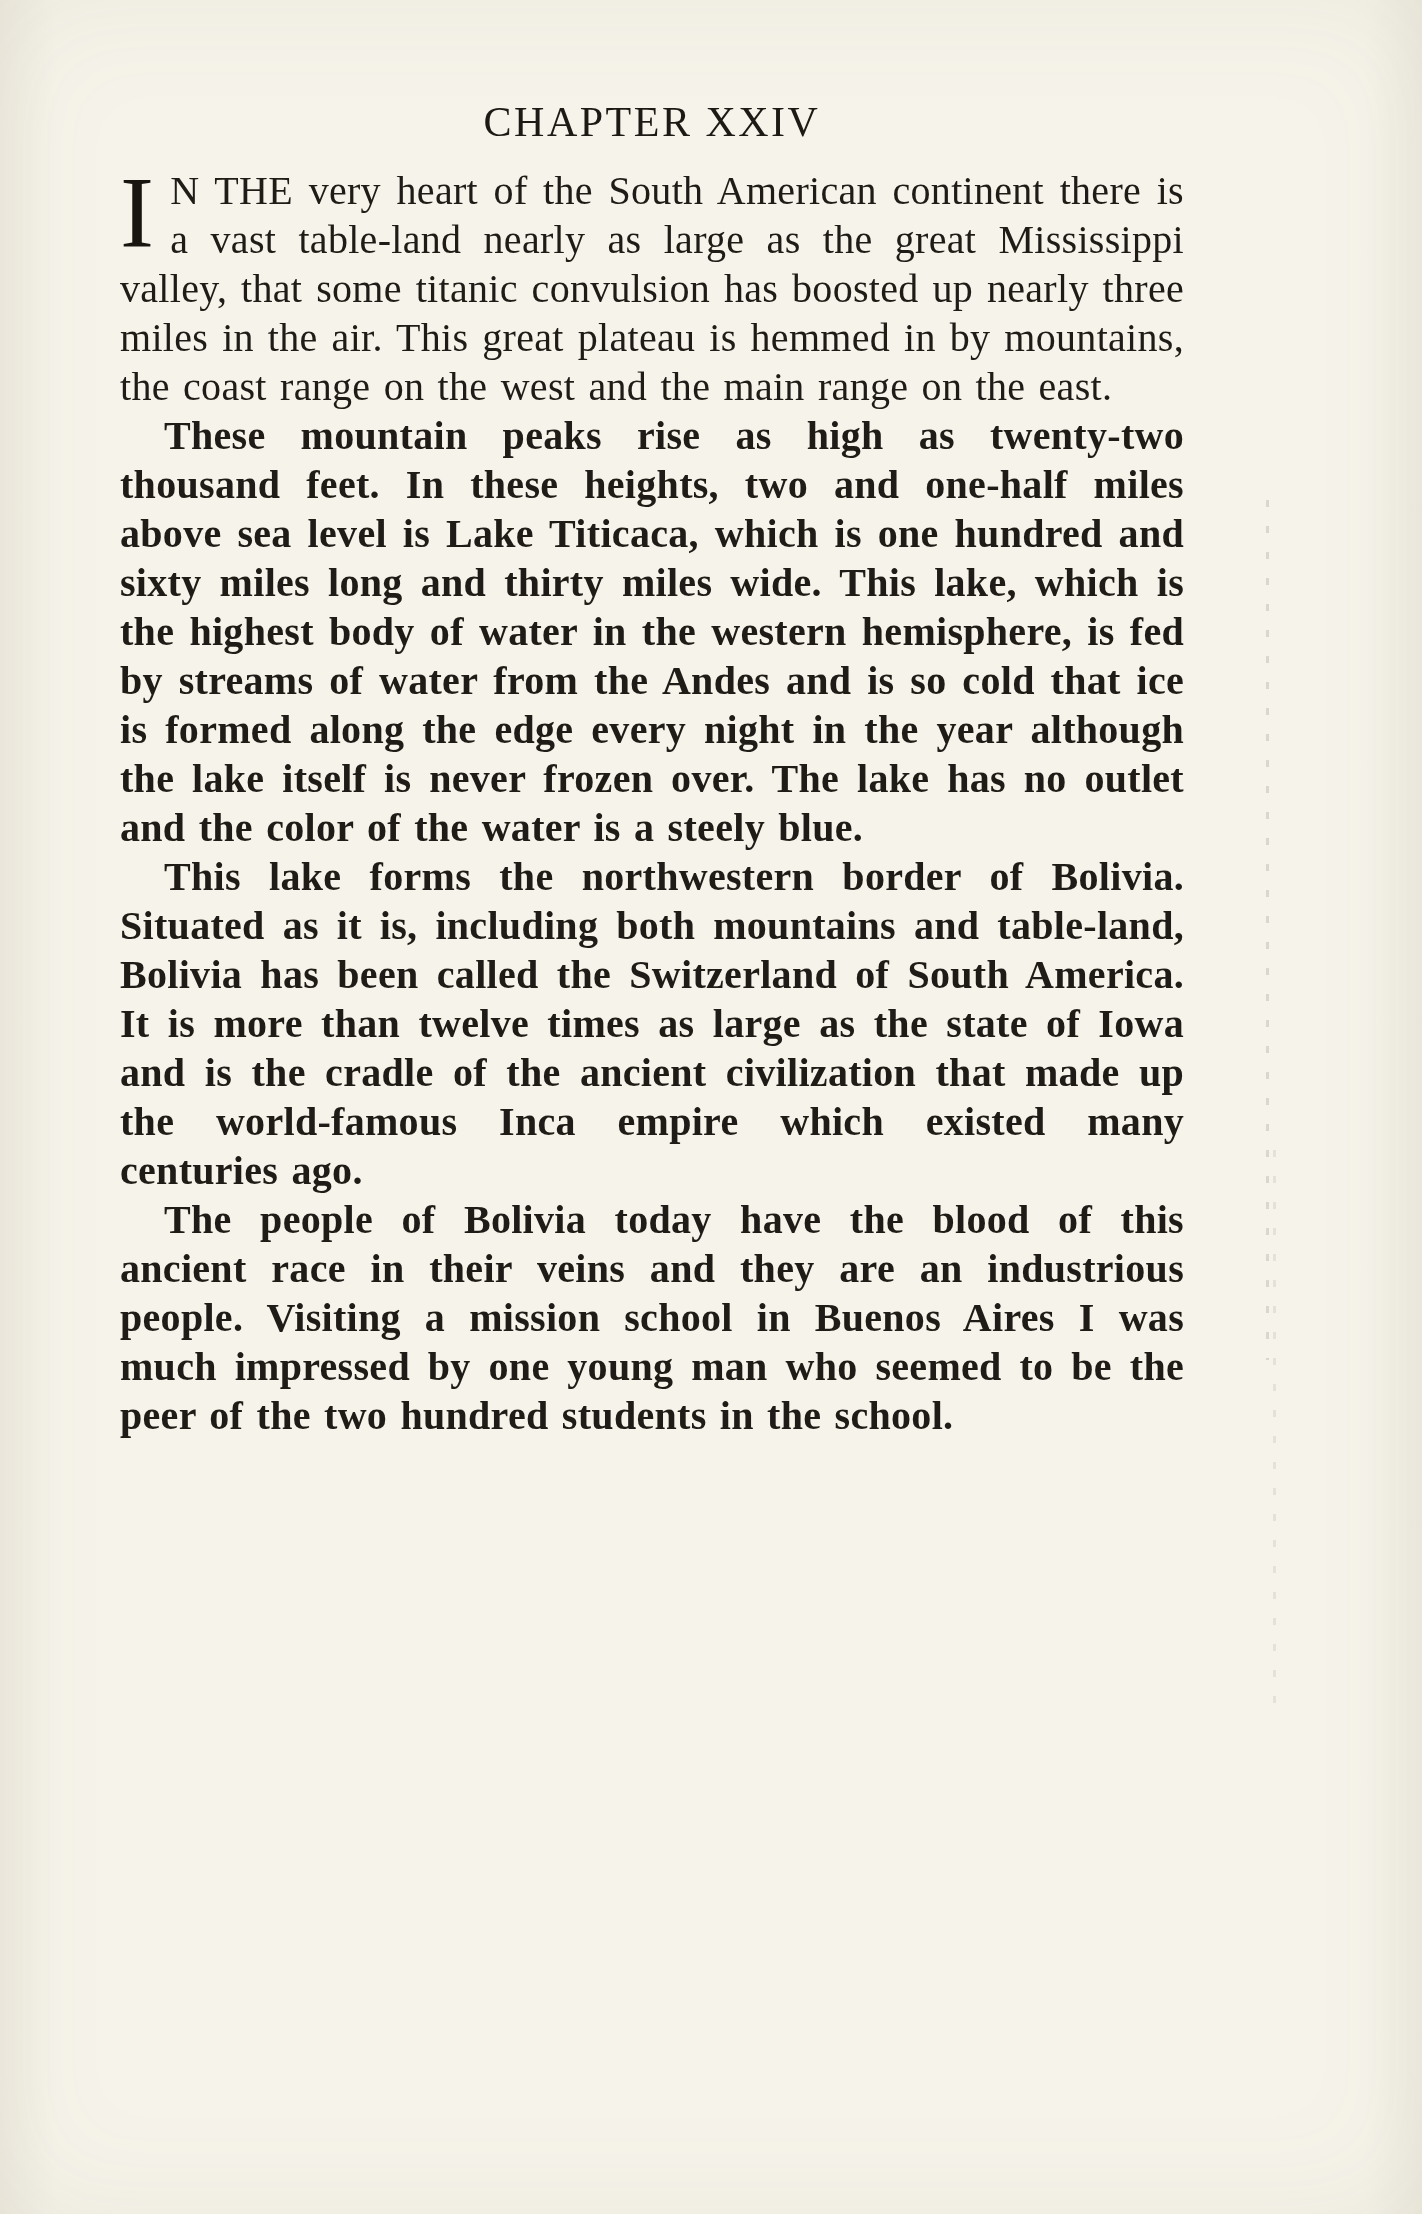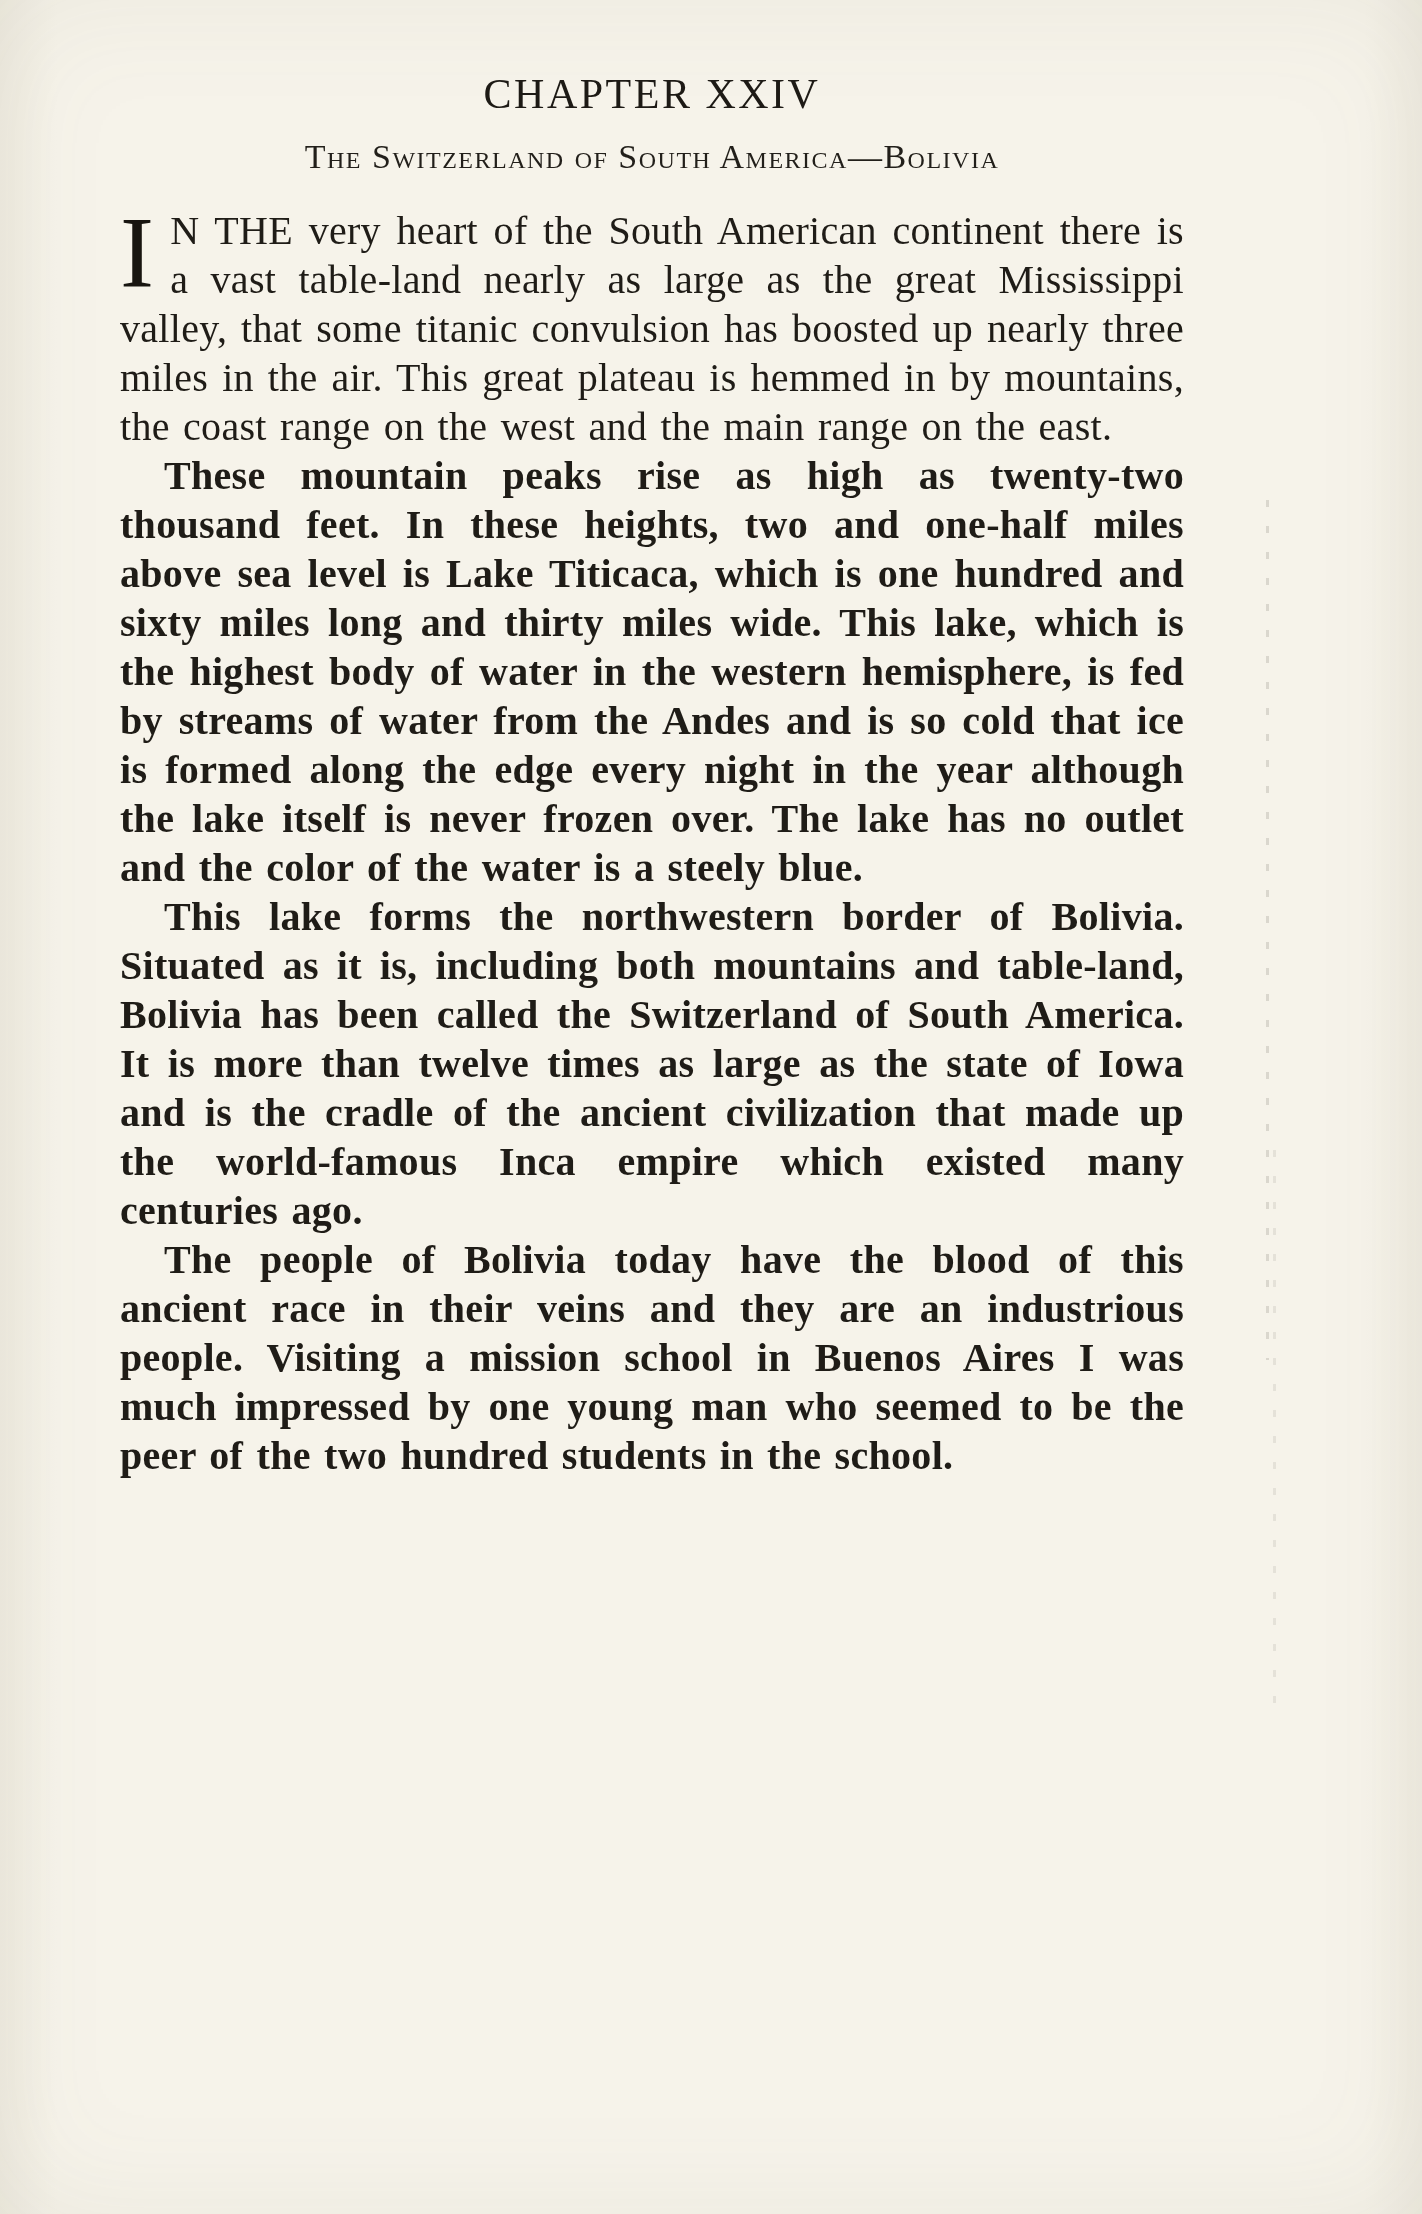--- a/index.html
+++ b/index.html
@@ -16,21 +16,21 @@
   }
   .page {
     position: relative;
     width: 1422px;
     height: 2214px;
     background:
       linear-gradient(90deg, rgba(225,220,205,0.35) 0%, rgba(245,242,233,0) 4%, rgba(245,242,233,0) 96%, rgba(228,223,210,0.4) 100%),
       #f6f3ea;
     box-shadow: inset 0 0 120px rgba(120,110,90,0.08);
     box-sizing: border-box;
-    padding: 70px 238px 0 120px;
+    padding: 98px 238px 0 120px;
   }
   .heading {
     margin: 0 0 20px 0;
     text-align: center;
     font-size: 42px;
     font-weight: normal;
     letter-spacing: 2.5px;
     color: #1d1a15;
   }
   .subtitle {
@@ -81,21 +81,20 @@
 </head>
 <body>
 
 <div class="page">
 
   <div class="artifact-line a1"></div>
   <div class="artifact-line a2"></div>
 
   <h1 class="heading">CHAPTER XXIV</h1>
 
-  <h2 class="subtitle">The Switzerland of South America—Bolivia</h2>
 
   <div class="body-text">
 
     <p class="first"><span class="dropcap">I</span><span>N THE very heart of the South American continent there is a vast table-land nearly as large as the great Mississippi valley, that some titanic convulsion has boosted up nearly three miles in the air. This great plateau is hemmed in by mountains, the coast range on the west and the main range on the east.</span></p>
 
     <p class="indent">These mountain peaks rise as high as twenty-two thousand feet. In these heights, two and one-half miles above sea level is Lake Titicaca, which is one hundred and sixty miles long and thirty miles wide. This lake, which is the highest body of water in the western hemisphere, is fed by streams of water from the Andes and is so cold that ice is formed along the edge every night in the year although the lake itself is never frozen over. The lake has no outlet and the color of the water is a steely blue.</p>
 
     <p class="indent">This lake forms the northwestern border of Bolivia. Situated as it is, including both mountains and table-land, Bolivia has been called the Switzerland of South America. It is more than twelve times as large as the state of Iowa and is the cradle of the ancient civilization that made up the world-famous Inca empire which existed many centuries ago.</p>
 
     <p class="indent">The people of Bolivia today have the blood of this ancient race in their veins and they are an industrious people. Visiting a mission school in Buenos Aires I was much impressed by one young man who seemed to be the peer of the two hundred students in the school.</p>

